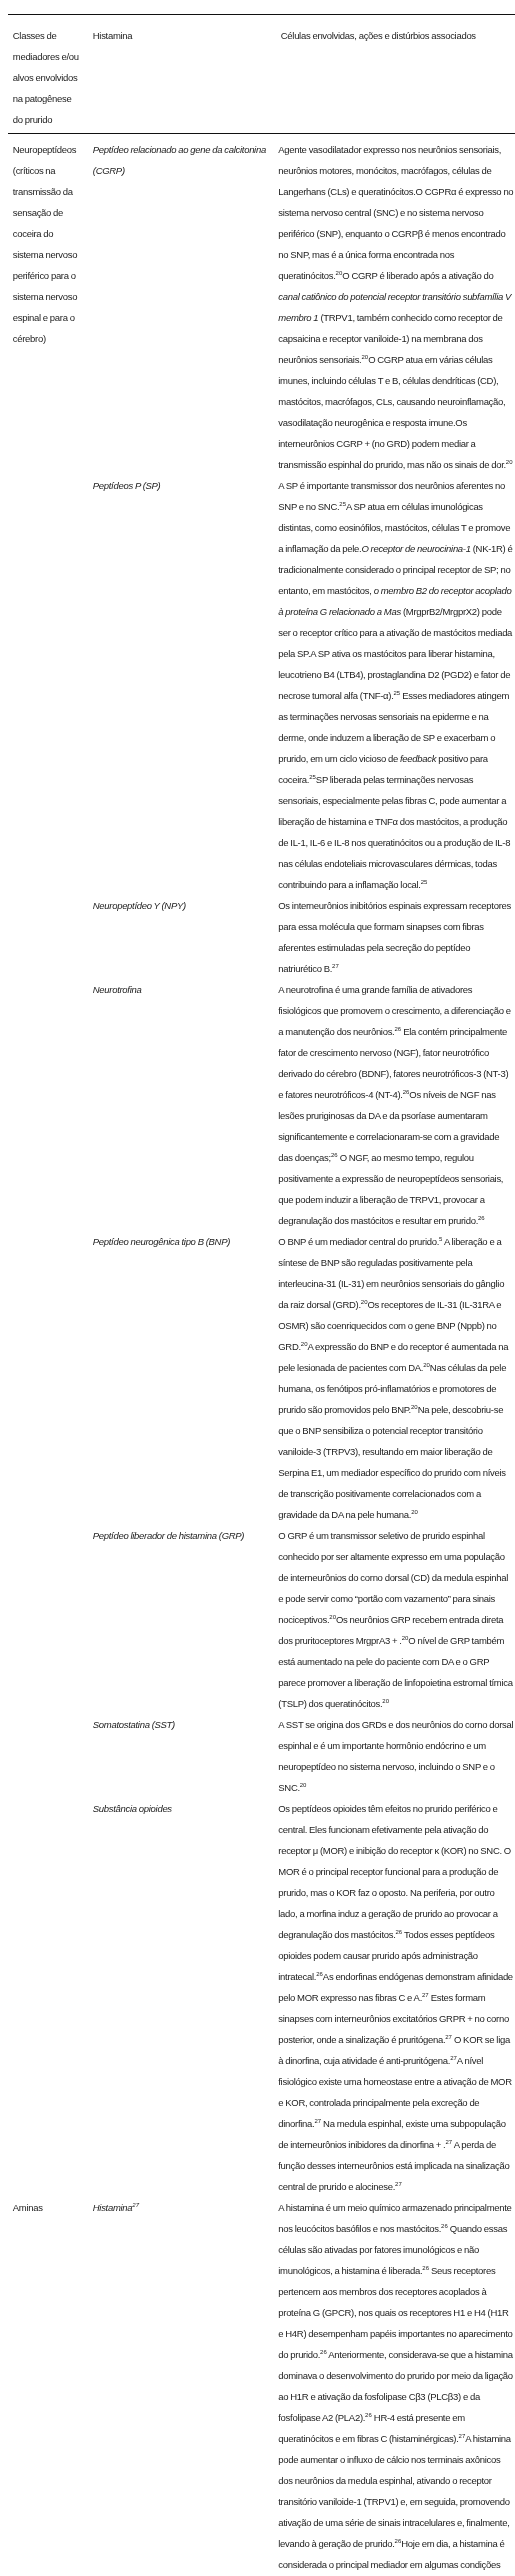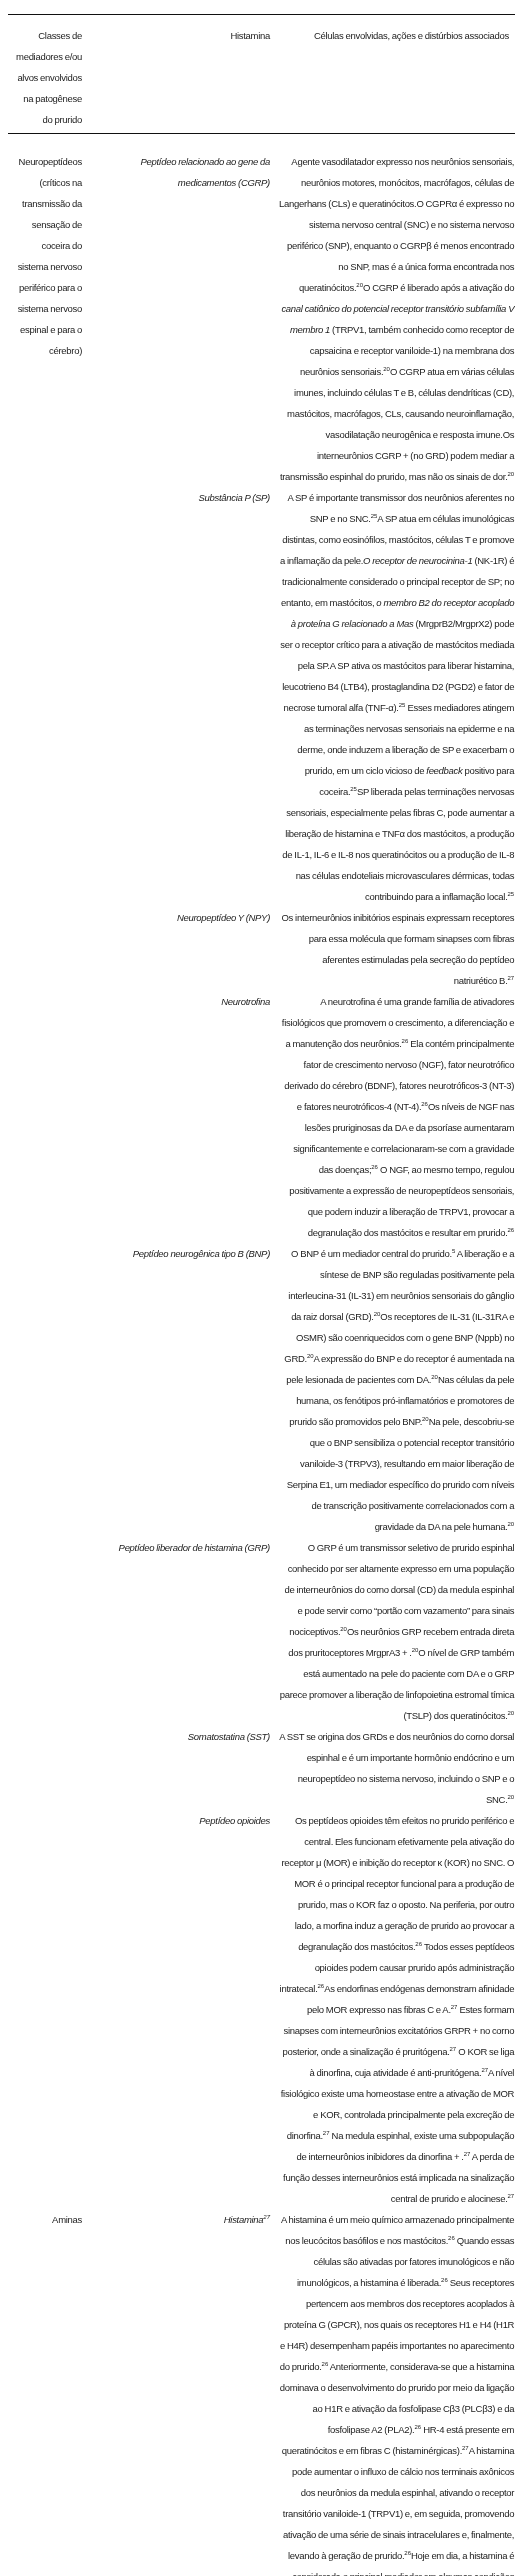--- a/index.html
+++ b/index.html
@@ -21,28 +21,28 @@
     font-size: 9.5px;
     line-height: 21px;
     letter-spacing: -0.3px;
     word-spacing: -0.3px;
   }
   col.c1 { width: 80px; }
   col.c2 { width: 188px; }
   col.c3 { width: 239px; }
   th, td {
     vertical-align: top;
-    text-align: right;
+    text-align: left;
     font-weight: normal;
     padding: 0 6.2px 0 4.6px;
     transform-origin: left top;
   }
   thead th { padding-top: 10.3px; padding-bottom: 3.1px; }
   thead tr { border-bottom: 1.5px solid #111; }
-  tbody tr:first-child td { padding-top: 17px; }
+  tbody tr:first-child td { padding-top: 5px; }
   tbody tr:last-child td { padding-bottom: 4.1px; }
   tbody { border-bottom: 0.8px solid #111; }
   td.col3 { padding-left: 2.1px; padding-right: 1px; }
   .it { font-style: italic; }
   sup { font-size: 6px; line-height: 0; vertical-align: 3.6px; letter-spacing: 0; }
 </style>
 </head>
 <body>
 
 <div class="wrap">
@@ -56,26 +56,26 @@
     <thead>
       <tr>
         <th>Classes de mediadores e/ou alvos envolvidos na patogênese do prurido</th>
         <th>Histamina</th>
         <th class="col3">Células envolvidas, ações e distúrbios associados</th>
       </tr>
     </thead>
     <tbody id="tbody">
         <tr>
           <td>Neuropeptídeos (críticos na transmissão da sensação de coceira do sistema nervoso periférico para o sistema nervoso espinal e para o cérebro)</td>
-          <td class="it">Peptídeo relacionado ao gene da medicamentos (CGRP)</td>
+          <td class="it">Peptídeo relacionado ao gene da calcitonina (CGRP)</td>
           <td class="col3">Agente vasodilatador expresso nos neurônios sensoriais, neurônios motores, monócitos, macrófagos, células de Langerhans (CLs) e queratinócitos.O CGPRα é expresso no sistema nervoso central (SNC) e no sistema nervoso periférico (SNP), enquanto o CGRPβ é menos encontrado no SNP, mas é a única forma encontrada nos queratinócitos.<sup>20</sup>O CGRP é liberado após a ativação do <span class="it">canal catiônico do potencial receptor transitório subfamília V membro 1</span> (TRPV1, também conhecido como receptor de capsaicina e receptor vaniloide-1) na membrana dos neurônios sensoriais.<sup>20</sup>O CGRP atua em várias células imunes, incluindo células T e B, células dendríticas (CD), mastócitos, macrófagos, CLs, causando neuroinflamação, vasodilatação neurogênica e resposta imune.Os interneurônios CGRP    +    (no GRD) podem mediar a transmissão espinhal do prurido, mas não os sinais de dor.<sup>20</sup></td>
         </tr>
         <tr>
           <td></td>
-          <td class="it">Substância P (SP)</td>
+          <td class="it">Peptídeos P (SP)</td>
           <td class="col3">A SP é importante transmissor dos neurônios aferentes no SNP e no SNC.<sup>25</sup>A SP atua em células imunológicas distintas, como eosinófilos, mastócitos, células T e promove a inflamação da pele.<span class="it">O receptor de neurocinina-1</span> (NK-1R) é tradicionalmente considerado o principal receptor de SP; no entanto, em mastócitos, <span class="it">o membro B2 do receptor acoplado à proteína G relacionado a Mas</span> (MrgprB2/MrgprX2) pode ser o receptor crítico para a ativação de mastócitos mediada pela SP.A SP ativa os mastócitos para liberar histamina, leucotrieno B4 (LTB4), prostaglandina D2 (PGD2) e fator de necrose tumoral alfa (TNF-α).<sup>25</sup> Esses mediadores atingem as terminações nervosas sensoriais na epiderme e na derme, onde induzem a liberação de SP e exacerbam o prurido, em um ciclo vicioso de <span class="it">feedback</span> positivo para coceira.<sup>25</sup>SP liberada pelas terminações nervosas sensoriais, especialmente pelas fibras C, pode aumentar a liberação de histamina e TNFα dos mastócitos, a produção de IL-1, IL-6 e IL-8 nos queratinócitos ou a produção de IL-8 nas células endoteliais microvasculares dérmicas, todas contribuindo para a inflamação local.<sup>25</sup></td>
         </tr>
         <tr>
           <td></td>
           <td class="it">Neuropeptídeo Y (NPY)</td>
           <td class="col3">Os interneurônios inibitórios espinais expressam receptores para essa molécula que formam sinapses com fibras aferentes estimuladas pela secreção do peptídeo natriurético B.<sup>27</sup></td>
         </tr>
         <tr>
           <td></td>
           <td class="it">Neurotrofina</td>
@@ -91,21 +91,21 @@
           <td class="it">Peptídeo liberador de histamina (GRP)</td>
           <td class="col3">O GRP é um transmissor seletivo de prurido espinhal conhecido por ser altamente expresso em uma população de interneurônios do corno dorsal (CD) da medula espinhal e pode servir como “portão com vazamento” para sinais nociceptivos.<sup>20</sup>Os neurônios GRP recebem entrada direta dos pruritoceptores MrgprA3    +    .<sup>20</sup>O nível de GRP também está aumentado na pele do paciente com DA e o GRP parece promover a liberação de linfopoietina estromal tímica (TSLP) dos queratinócitos.<sup>20</sup></td>
         </tr>
         <tr>
           <td></td>
           <td class="it">Somatostatina (SST)</td>
           <td class="col3">A SST se origina dos GRDs e dos neurônios do corno dorsal espinhal e é um importante hormônio endócrino e um neuropeptídeo no sistema nervoso, incluindo o SNP e o SNC.<sup>20</sup></td>
         </tr>
         <tr>
           <td></td>
-          <td class="it">Peptídeo opioides</td>
+          <td class="it">Substância opioides</td>
           <td class="col3">Os peptídeos opioides têm efeitos no prurido periférico e central. Eles funcionam efetivamente pela ativação do receptor μ (MOR) e inibição do receptor κ (KOR) no SNC. O MOR é o principal receptor funcional para a produção de prurido, mas o KOR faz o oposto. Na periferia, por outro lado, a morfina induz a geração de prurido ao provocar a degranulação dos mastócitos.<sup>26</sup> Todos esses peptídeos opioides podem causar prurido após administração intratecal.<sup>26</sup>As endorfinas endógenas demonstram afinidade pelo MOR expresso nas fibras C e A.<sup>27</sup> Estes formam sinapses com interneurônios excitatórios GRPR    +    no corno posterior, onde a sinalização é pruritógena.<sup>27</sup> O KOR se liga à dinorfina, cuja atividade é anti-pruritógena.<sup>27</sup>A nível fisiológico existe uma homeostase entre a ativação de MOR e KOR, controlada principalmente pela excreção de dinorfina.<sup>27</sup> Na medula espinhal, existe uma subpopulação de interneurônios inibidores da dinorfina    +    .<sup>27</sup> A perda de função desses interneurônios está implicada na sinalização central de prurido e alocinese.<sup>27</sup></td>
         </tr>
         <tr>
           <td>Aminas</td>
           <td class="it">Histamina<sup>27</sup></td>
           <td class="col3">A histamina é um meio químico armazenado principalmente nos leucócitos basófilos e nos mastócitos.<sup>26</sup> Quando essas células são ativadas por fatores imunológicos e não imunológicos, a histamina é liberada.<sup>26</sup> Seus receptores pertencem aos membros dos receptores acoplados à proteína G (GPCR), nos quais os receptores H1 e H4 (H1R e H4R) desempenham papéis importantes no aparecimento do prurido.<sup>26</sup> Anteriormente, considerava-se que a histamina dominava o desenvolvimento do prurido por meio da ligação ao H1R e ativação da fosfolipase Cβ3 (PLCβ3) e da fosfolipase A2 (PLA2).<sup>26</sup> HR-4 está presente em queratinócitos e em fibras C (histaminérgicas).<sup>27</sup>A histamina pode aumentar o influxo de cálcio nos terminais axônicos dos neurônios da medula espinhal, ativando o receptor transitório vaniloide-1 (TRPV1) e, em seguida, promovendo ativação de uma série de sinais intracelulares e, finalmente, levando à geração de prurido.<sup>26</sup>Hoje em dia, a histamina é considerada o principal mediador em algumas condições como urticária aguda e crônica, algumas reações adversas a medicamentos e picadas de insetos. O prurido mediado por H4R na medula espinhal pode ser persistente, e os antagonistas para H4R atenuaram prurido em pacientes com DA, enquanto os antagonistas de H1R e H2R são amplamente ineficazes na DA e na psoríase.</td>
         </tr>
       </tbody>
   </table>
 </div>

